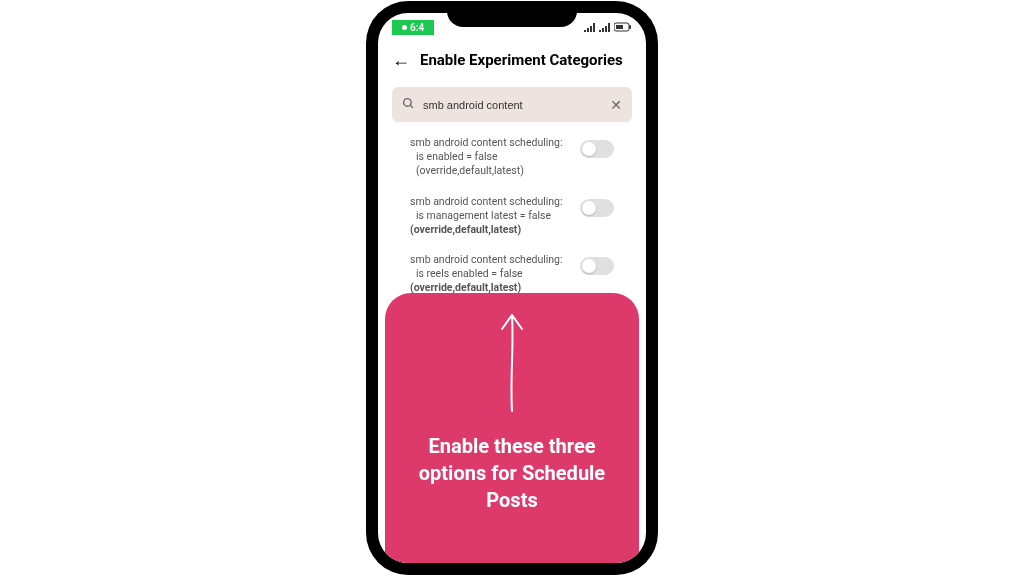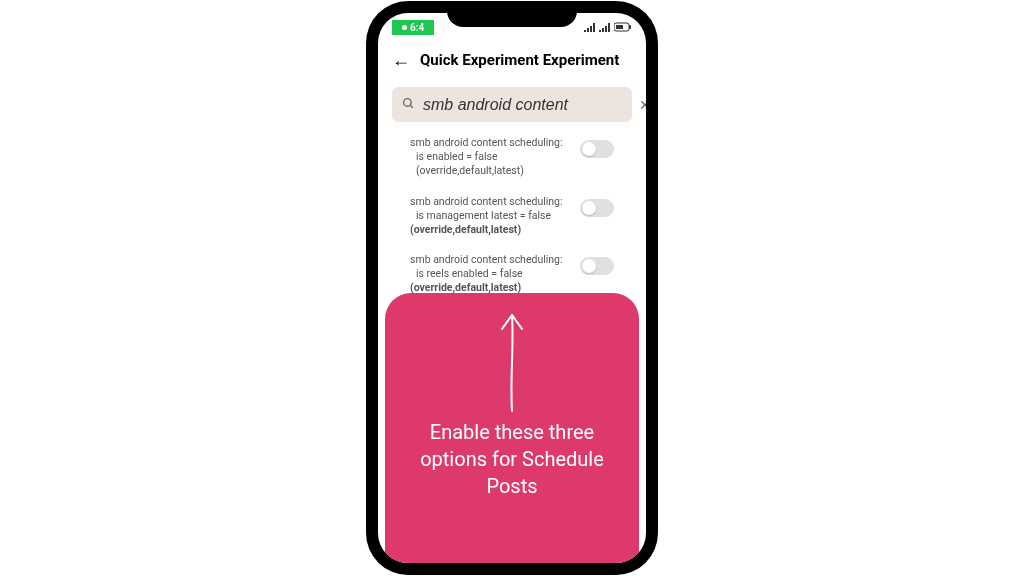--- a/index.html
+++ b/index.html
@@ -104,24 +104,23 @@
       gap: 8px;
     }
     .search-icon {
       color: #666;
       flex-shrink: 0;
     }
     .search-input {
       flex: 1;
       border: none;
       background: transparent;
-      font-size: 16px;
+      font-size: 11px;
       color: #333;
       outline: none;
-      font-style: italic;
     }
     .clear-icon {
       color: #666;
       font-size: 14px;
       cursor: pointer;
     }
     .section-title {
       font-size: 12px;
       font-weight: 700;
       color: #333;
@@ -181,23 +180,23 @@
       text-align: center;
     }
     .arrow-up {
       height: 108px;
       display: flex;
       align-items: flex-start;
       justify-content: center;
     }
     .callout-text {
       font-size: 20px;
-      font-weight: 400;
+      font-weight: 700;
       line-height: 1.35;
-      margin-top: 4px;
+      margin-top: 18px;
     }
   </style>
 </head>
 <body>
 
 <div class="phone-frame">
   <div class="notch"></div>
   <div class="phone-screen">
 
     <div class="status-bar">
@@ -223,21 +222,21 @@
               <rect x="0" y="1" width="15" height="8" rx="2" fill="none" stroke="#333" stroke-width="1"></rect>
               <rect x="15" y="3" width="2" height="4" rx="1" fill="#333"></rect>
               <rect x="2" y="3" width="7" height="4" fill="#333"></rect>
             </svg>
         </span>
       </div>
     </div>
 
     <div class="header">
       <span class="back-arrow">←</span>
-      <span class="header-title">Quick Experiment Experiment</span>
+      <span class="header-title">Enable Experiment Categories</span>
     </div>
 
     <div class="search-container">
       <span class="search-icon">
         <svg width="13" height="13" viewBox="0 0 24 24" fill="none" stroke="#666" stroke-width="2.5">
             <circle cx="10" cy="10" r="7"></circle>
             <line x1="20" y1="20" x2="15" y2="15"></line>
           </svg>
       </span>
       <input class="search-input" type="text" value="smb android content" style="">

